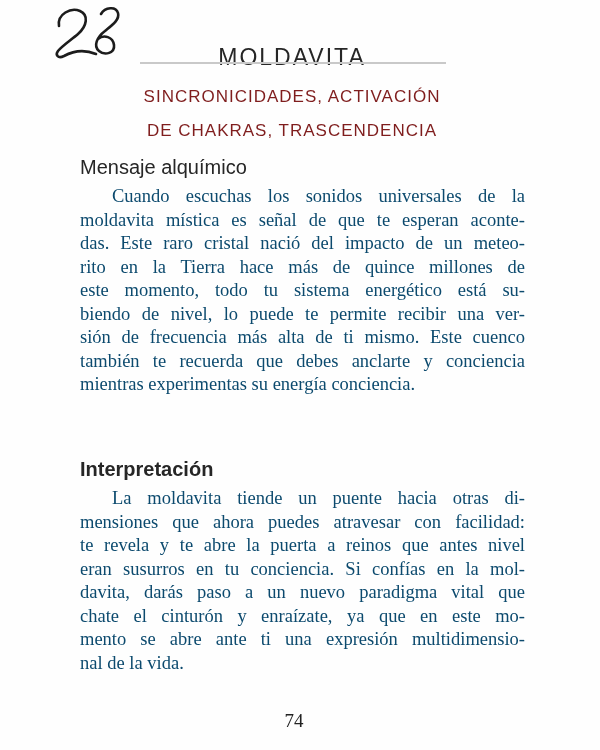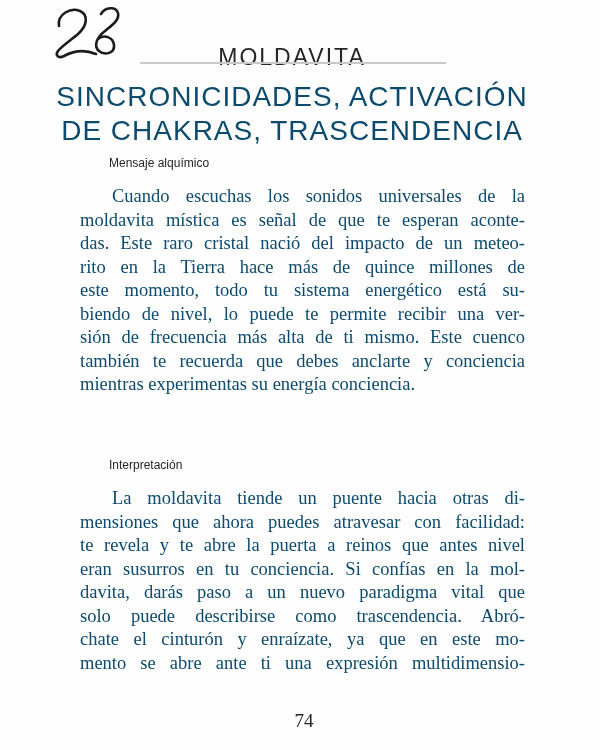--- a/index.html
+++ b/index.html
@@ -48,58 +48,57 @@
     height: 1.5px;
     background: #c9c9c9;
   }
   .page-subtitle {
     position: absolute;
     top: 80px;
     left: 0;
     width: 584px;
     text-align: center;
     font-family: "Liberation Sans", sans-serif;
-    font-size: 28px;
+    font-size: 17px;
     font-weight: 400;
     letter-spacing: 1px;
     line-height: 34px;
-    color: #0c4a6e;
+    color: #7f1d1d;
   }
   .section-heading {
     position: absolute;
     left: 80px;
     font-family: "Liberation Sans", sans-serif;
-    font-size: 12px;
+    font-size: 20px;
     font-weight: 400;
     color: #262626;
-    margin-left: 29px;
   }
   .heading-1 { top: 156px; }
-  .heading-2 { top: 458px; }
+  .heading-2 { top: 458px; font-weight: bold; }
   .paragraph {
     position: absolute;
     left: 80px;
     width: 445px;
     font-size: 18.5px;
     line-height: 23.5px;
     color: #0c4a6e;
   }
   .para-1 { top: 185px; }
   .para-2 { top: 487px; }
   .line {
     text-align: justify;
     text-align-last: justify;
     white-space: pre-wrap;
   }
   .line.first { text-indent: 32px; }
   .line.last { text-align-last: left; }
   .page-number {
     position: absolute;
     top: 710px;
-    left: 12px;
+    left: 2px;
     width: 584px;
     text-align: center;
     font-size: 19px;
     color: #222222;
   }
 </style>
 </head>
 <body>
 
 <div class="page">
@@ -133,20 +132,20 @@
     <div class="line last">mientras experimentas su energía conciencia.</div>
   </div>
 
   <div class="section-heading heading-2">Interpretación</div>
   <div class="paragraph para-2">
     <div class="line first">La moldavita tiende un puente hacia otras di-</div>
     <div class="line">mensiones que ahora puedes atravesar con facilidad:</div>
     <div class="line">te revela y te abre la puerta a reinos que antes nivel</div>
     <div class="line">eran susurros en tu conciencia. Si confías en la mol-</div>
     <div class="line">davita, darás paso a un nuevo paradigma vital que</div>
-    <div class="line">solo puede describirse como trascendencia. Abró-</div>
     <div class="line">chate el cinturón y enraízate, ya que en este mo-</div>
     <div class="line">mento se abre ante ti una expresión multidimensio-</div>
+    <div class="line last">nal de la vida.</div>
   </div>
 
   <div class="page-number">74</div>
 
 </div>
 
 </body></html>

